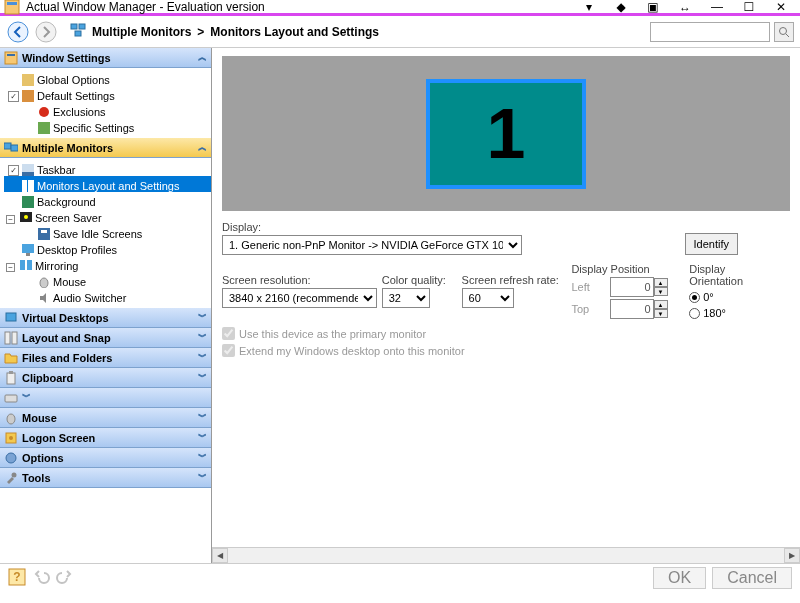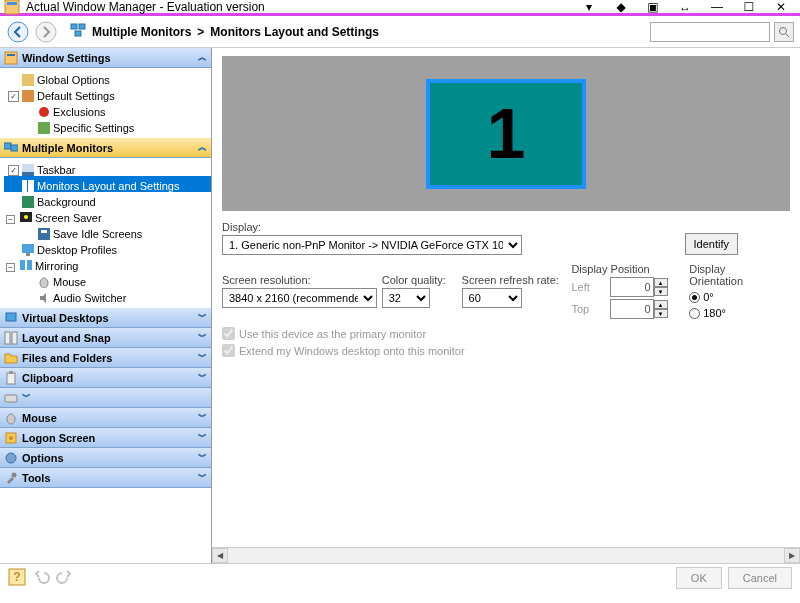--- a/index.html
+++ b/index.html
@@ -47,21 +47,21 @@
 .spinner .sp-btns span { width:14px; height:9px; border:1px solid #888; font-size:6px; display:flex; align-items:center; justify-content:center; background:#eee; }
 .orient { border-left:0; padding-left:0; font-size:11px; }
 .orient label { display:flex; align-items:center; gap:3px; margin:2px 8px; }
 .radio { width:11px; height:11px; border:1px solid #555; border-radius:50%; display:inline-flex; align-items:center; justify-content:center; }
 .radio.on::after { content:''; width:5px; height:5px; background:#000; border-radius:50%; }
 .scrollbar-h { position:absolute; bottom:0; left:0; right:0; height:16px; background:#f0f0f0; border-top:1px solid #ccc; display:flex; }
 .scrollbar-h .arrow { width:16px; display:flex; align-items:center; justify-content:center; font-size:8px; color:#555; border:1px solid #ccc; background:#e8e8e8; }
 .scrollbar-h .track { flex:1; }
 .footer { height:28px; border-top:1px solid #ccc; display:flex; align-items:center; padding:0 8px; gap:6px; }
 .footer .spacer { flex:1; }
-.footer .fbtn { height:22px; font-size:11px; border:1px solid #ccc; background:#f4f4f4; padding:0 14px; color:#888; }
+.footer .fbtn { height:22px; font-size:16px; border:1px solid #ccc; background:#f4f4f4; padding:0 14px; color:#888; }
 .sec-icon svg, .ticon svg, .app-icon svg, .nav-btn svg { display:block; }
 .row-disp { display:flex; align-items:flex-end; gap:22px; padding:6px 10px 2px; }
 .pos-grid { display:grid; grid-template-columns:auto auto; gap:2px 6px; align-items:center; }
 .pos-grid .lbl { color:#999; }
 </style>
 </head>
 <body>
 
 <div class="titlebar">
   <span class="app-icon">
@@ -369,21 +369,21 @@
       <div class="col" style="width:160px">
         <label class="fld">Screen resolution:</label>
         <select style="width:155px"><option>3840 x 2160 (recommended)</option></select>
       </div>
       <div class="col" style="width:80px">
         <label class="fld">Color quality:</label>
         <select style="width:48px"><option>32</option></select>
       </div>
       <div class="col" style="width:110px">
         <label class="fld">Screen refresh rate:</label>
-        <select style="width:60px"><option>60</option></select>
+        <select style="width:52px"><option>60</option></select>
       </div>
       <div class="col" style="width:110px">
         <label class="fld">Display Position</label>
         <div class="pos-grid">
           <span class="lbl">Left</span>
           <div class="spinner">
               <input type="text" disabled="" value="0" style="">
               <div class="sp-btns">
                 <span>▲</span>
                 <span>▼</span>

